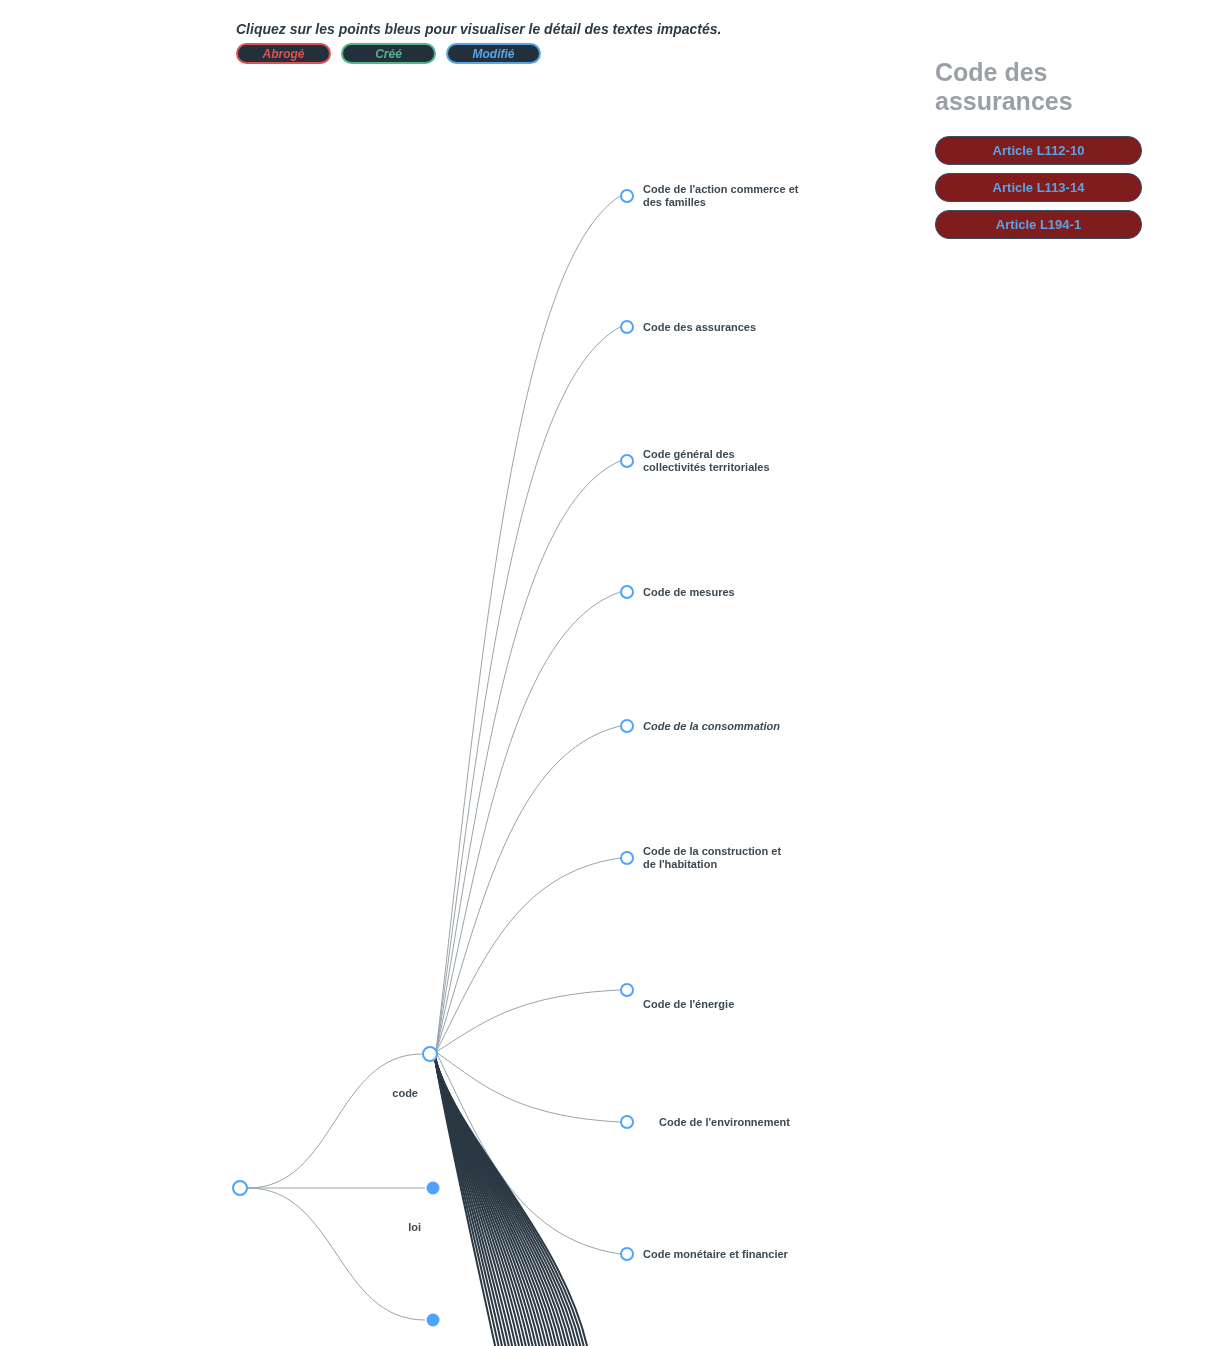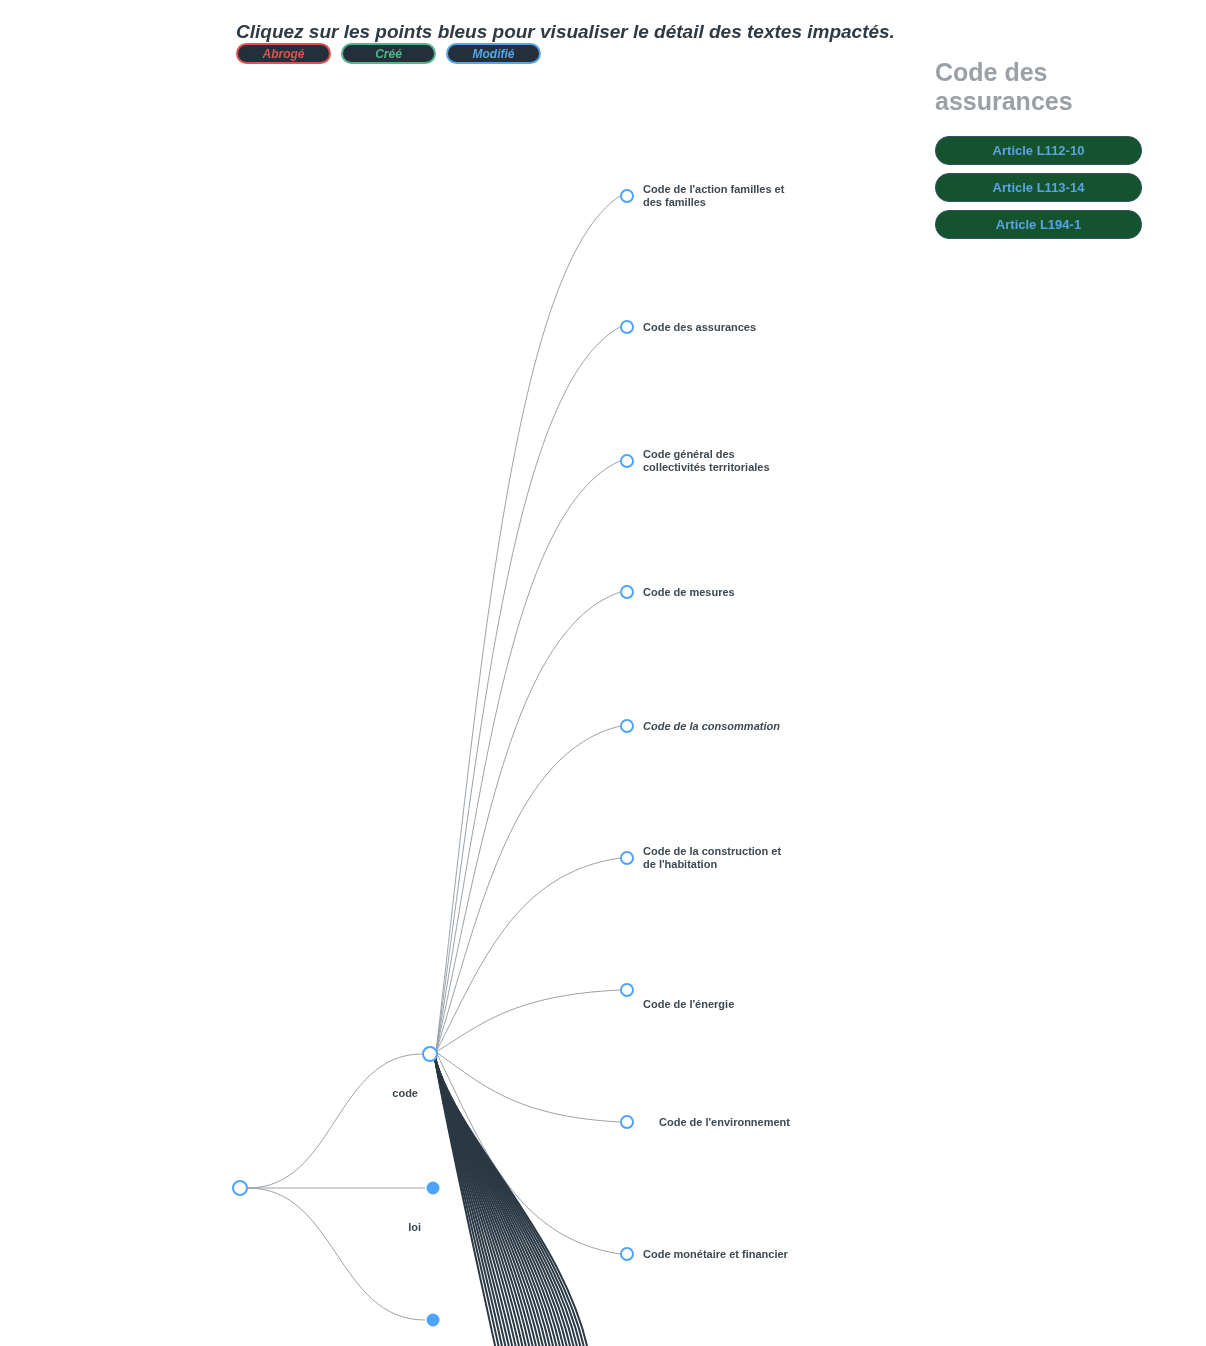--- a/index.html
+++ b/index.html
@@ -1,29 +1,29 @@
 <!DOCTYPE html>
 <html><head>
 <meta charset="utf-8">
 <style>
   html,body{margin:0;padding:0;background:#fff;}
   .stage{position:relative;width:1206px;height:1346px;background:#fff;overflow:hidden;
          font-family:"Liberation Sans", sans-serif;}
   #diagram-svg{position:absolute;left:0;top:0;z-index:1;}
   #labels{position:absolute;left:0;top:0;width:100%;height:100%;z-index:2;pointer-events:none;}
   .instruction{position:absolute;left:236px;top:21px;z-index:3;
-               font-size:19px;font-weight:700;font-style:italic;color:#2e3a44;}
+               font-size:14px;font-weight:700;font-style:italic;color:#2e3a44;}
   .legend{position:absolute;left:236px;top:43px;z-index:3;display:flex;gap:10px;}
   .legend-pill{width:95px;height:21px;border-radius:12px;background:#232f3b;
                display:flex;align-items:center;justify-content:center;
                font-size:12px;font-style:italic;font-weight:700;cursor:pointer;box-sizing:border-box;}
   .panel{position:absolute;left:935px;top:58px;width:240px;z-index:3;}
   .panel-title{font-size:25px;font-weight:600;color:#9aa0a5;margin:0 0 20px 0;}
   .articles{display:flex;flex-direction:column;gap:8px;width:207px;}
-  .article-btn{height:27px;border-radius:14px;background:#14532d;border:1px solid #37506a;
+  .article-btn{height:27px;border-radius:14px;background:#7f1d1d;border:1px solid #37506a;
                color:#5ba3e6;font-size:13px;font-weight:700;display:flex;align-items:center;
                justify-content:center;cursor:pointer;font-family:"Liberation Sans",sans-serif;}
   .leaf-label{position:absolute;font-size:11px;font-weight:700;color:#3d4a54;line-height:13px;white-space:nowrap;}
   .branch-label{position:absolute;font-size:11px;font-weight:700;color:#3d4a54;line-height:13px;
                 text-align:right;white-space:nowrap;margin-top:40px;}
   .root-label{position:absolute;font-size:11px;font-weight:700;color:#1e6bb8;line-height:13px;
               text-align:right;white-space:nowrap;}
 </style>
 </head>
 <body>
@@ -90,21 +90,21 @@
       <div class="branch-label" style="top: 1047px; right: 788px;">
         <div>code</div>
       </div>
       <div class="branch-label" style="top: 1181px; right: 785px;">
         <div>loi</div>
       </div>
       <div class="branch-label" style="top: 1313px; right: 785px;">
         <div>ordonnance</div>
       </div>
       <div class="leaf-label" style="top: 183px; left: 643px;">
-        <div>Code de l'action familles et</div>
+        <div>Code de l'action commerce et</div>
         <div>des familles</div>
       </div>
       <div class="leaf-label" style="top: 320.5px; left: 643px;">
         <div>Code des assurances</div>
       </div>
       <div class="leaf-label" style="top: 448px; left: 643px;">
         <div>Code général des</div>
         <div>collectivités territoriales</div>
       </div>
       <div class="leaf-label" style="top: 585.5px; left: 643px;">

